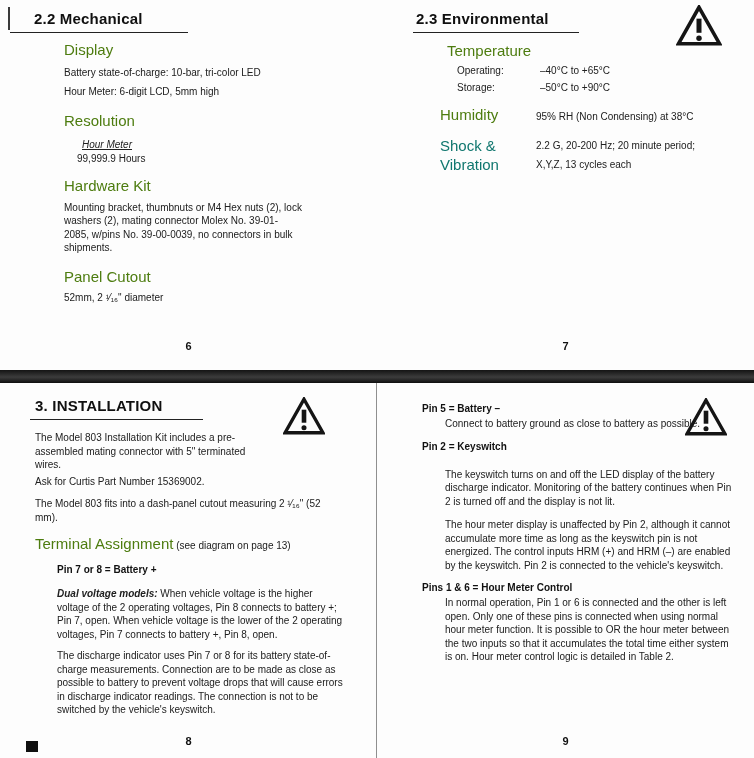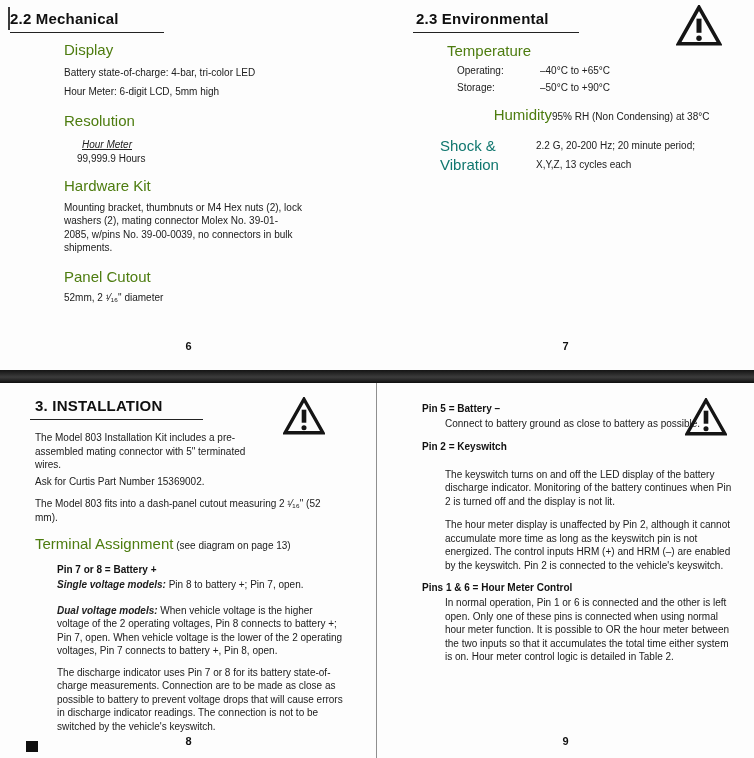--- a/index.html
+++ b/index.html
@@ -16,21 +16,21 @@
   #scanmark{position:absolute;left:26px;top:741px;width:12px;height:11px;background:#101010;}
 
   .h1{font-weight:bold;font-size:15px;color:#101010;letter-spacing:.2px;border-bottom:1.5px solid #222;padding-bottom:5px;}
   .h2{font-size:15px;font-weight:400;color:#4d7c0f;}
   .body{font-size:10px;line-height:13.5px;color:#202020;}
   .bi{font-weight:bold;font-style:italic;}
   .pagenum{position:absolute;width:100%;text-align:center;font-weight:bold;font-size:11px;color:#111;}
   .tri{display:block;}
 
   
-  #q6 .h1{margin:10px 0 0 10px;width:154px;padding-left:0;}
+  #q6 .h1{margin:10px 0 0 10px;width:154px;padding-left:24px;}
   #q6 .h2{margin-left:64px;}
   #p6-display{margin-top:8px;}
   #p6-line1{margin:8px 0 0 64px;}
   #p6-line2{margin:5px 0 0 64px;}
   #p6-resolution{margin-top:14px;}
   #p6-hm-label{margin:10px 0 0 82px;font-size:10px;font-style:italic;text-decoration:underline;color:#202020;}
   #p6-hm-value{margin:2px 0 0 77px;}
   #p6-hardware{margin-top:11px;}
   #p6-hw-body{margin:7px 0 0 64px;width:238px;}
   #p6-cutout{margin-top:13px;}
@@ -39,21 +39,21 @@
 
   
   #q7 .h1{margin:10px 0 0 36px;width:163px;padding-left:3px;}
   #q7 .tri{position:absolute;left:299px;top:5px;}
   #p7-temp-title{margin:9px 0 0 70px;}
   .temprow{margin:6px 0 0 80px;display:flex;}
   .temprow .t-label{width:83px;font-size:10px;color:#202020;}
   .temprow .t-val{font-size:10px;color:#202020;}
   .specrow{display:flex;margin-left:63px;align-items:baseline;}
   #p7-humidity-row{margin-top:13px;}
-  #p7-humidity-row .h2{margin-left:16px;width:96px;text-align:right;}
+  #p7-humidity-row .h2{margin-left:0;width:96px;}
   #p7-shock-row{margin-top:12px;align-items:flex-start;}
   #p7-shock-row .titlecol{width:96px;font-size:15px;color:#0f766e;line-height:19px;}
   #p7-shock-row .valcol{font-size:10px;color:#202020;line-height:19px;}
   #q7 .pagenum{top:340px;}
 
   
   #q8 .h1{margin:14px 0 0 30px;width:168px;padding-left:5px;}
   #q8 .tri{position:absolute;left:283px;top:14px;}
   #p8-para1{margin:11px 0 0 35px;width:220px;}
   #p8-para2{margin:3px 0 0 35px;width:300px;}
@@ -81,21 +81,21 @@
 </style>
 </head>
 <body>
 
 <div id="sheet">
 
   <section class="quad" id="q6">
     <div class="h1">2.2 Mechanical</div>
 
     <div class="h2" id="p6-display">Display</div>
-    <p class="body" id="p6-line1">Battery state-of-charge: 4-bar, tri-color LED</p>
+    <p class="body" id="p6-line1">Battery state-of-charge: 10-bar, tri-color LED</p>
     <p class="body" id="p6-line2">Hour Meter: 6-digit LCD, 5mm high</p>
 
     <div class="h2" id="p6-resolution">Resolution</div>
     <div id="p6-hm-label">Hour Meter</div>
     <p class="body" id="p6-hm-value">99,999.9 Hours</p>
 
     <div class="h2" id="p6-hardware">Hardware Kit</div>
     <p class="body" id="p6-hw-body">Mounting bracket, thumbnuts or M4 Hex nuts (2), lock washers (2), mating connector Molex No. 39-01-2085, w/pins No. 39-00-0039, no connectors in bulk shipments.</p>
 
     <div class="h2" id="p6-cutout">Panel Cutout</div>
@@ -153,21 +153,20 @@
 
     <p class="body" id="p8-para1">The Model 803 Installation Kit includes a pre-assembled mating connector with 5" terminated wires.</p>
     <p class="body" id="p8-para2">Ask for Curtis Part Number 15369002.</p>
     <p class="body" id="p8-para3">The Model 803 fits into a dash-panel cutout measuring 2 ¹⁄₁₆" (52 mm).</p>
 
     <div id="p8-terminal">
       <span class="h2">Terminal Assignment</span><span class="note"> (see diagram on page 13)</span>
     </div>
 
     <div class="pin-title" id="p8-pin78-title" style="margin-left:57px;">Pin 7 or 8 = Battery +</div>
-    <p class="body" id="p8-single"><span class="bi">Single voltage models:</span><span> Pin 8 to battery +; Pin 7, open.</span></p>
     <p class="body" id="p8-dual"><span class="bi">Dual voltage models:</span><span> When vehicle voltage is the higher voltage of the 2 operating voltages, Pin 8 connects to battery +; Pin 7, open. When vehicle voltage is the lower of the 2 operating voltages, Pin 7 connects to battery +, Pin 8, open.</span></p>
     <p class="body" id="p8-discharge">The discharge indicator uses Pin 7 or 8 for its battery state-of-charge measurements. Connection are to be made as close as possible to battery to prevent voltage drops that will cause errors in discharge indicator readings. The connection is not to be switched by the vehicle's keyswitch.</p>
 
     <div class="pagenum">8</div>
   </section>
 
   <section class="quad" id="q9">
     <svg class="tri" width="42" height="38" viewBox="0 0 100 90">
       <polygon points="50,5 95,85 5,85" fill="none" stroke="#151515" stroke-width="8" stroke-linejoin="miter"></polygon>
       <path d="M50 30 L50 61" stroke="#151515" stroke-width="11" stroke-linecap="butt" fill="none"></path>

